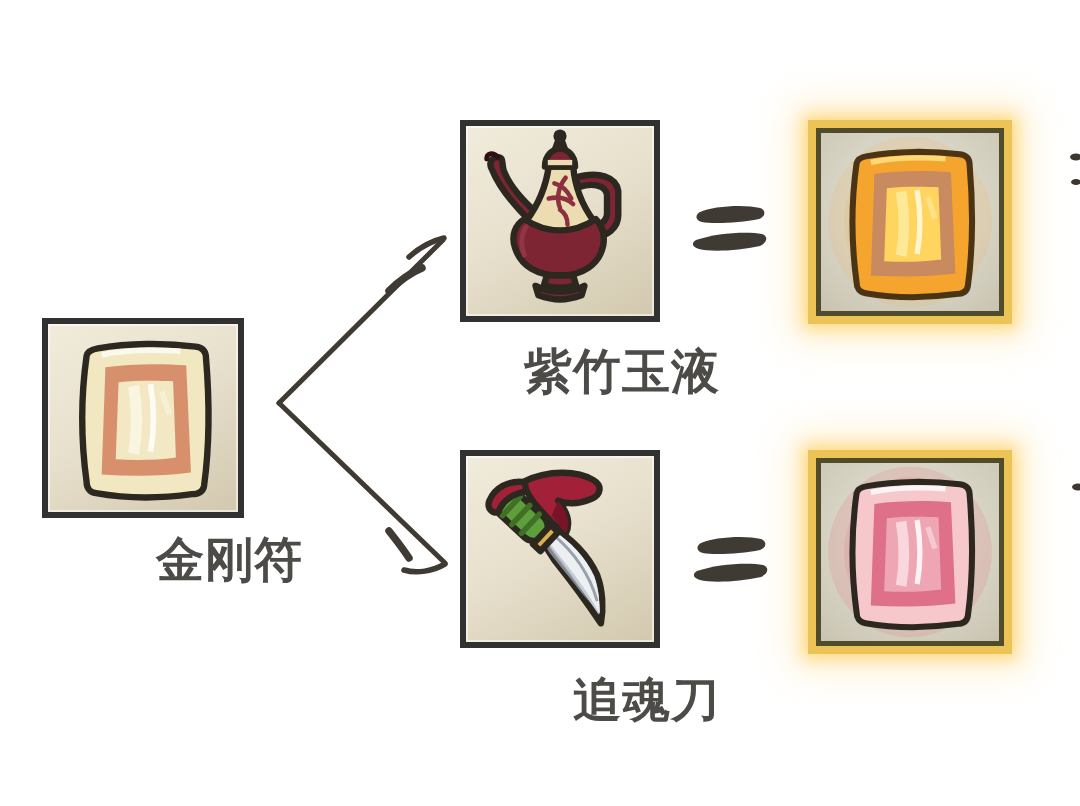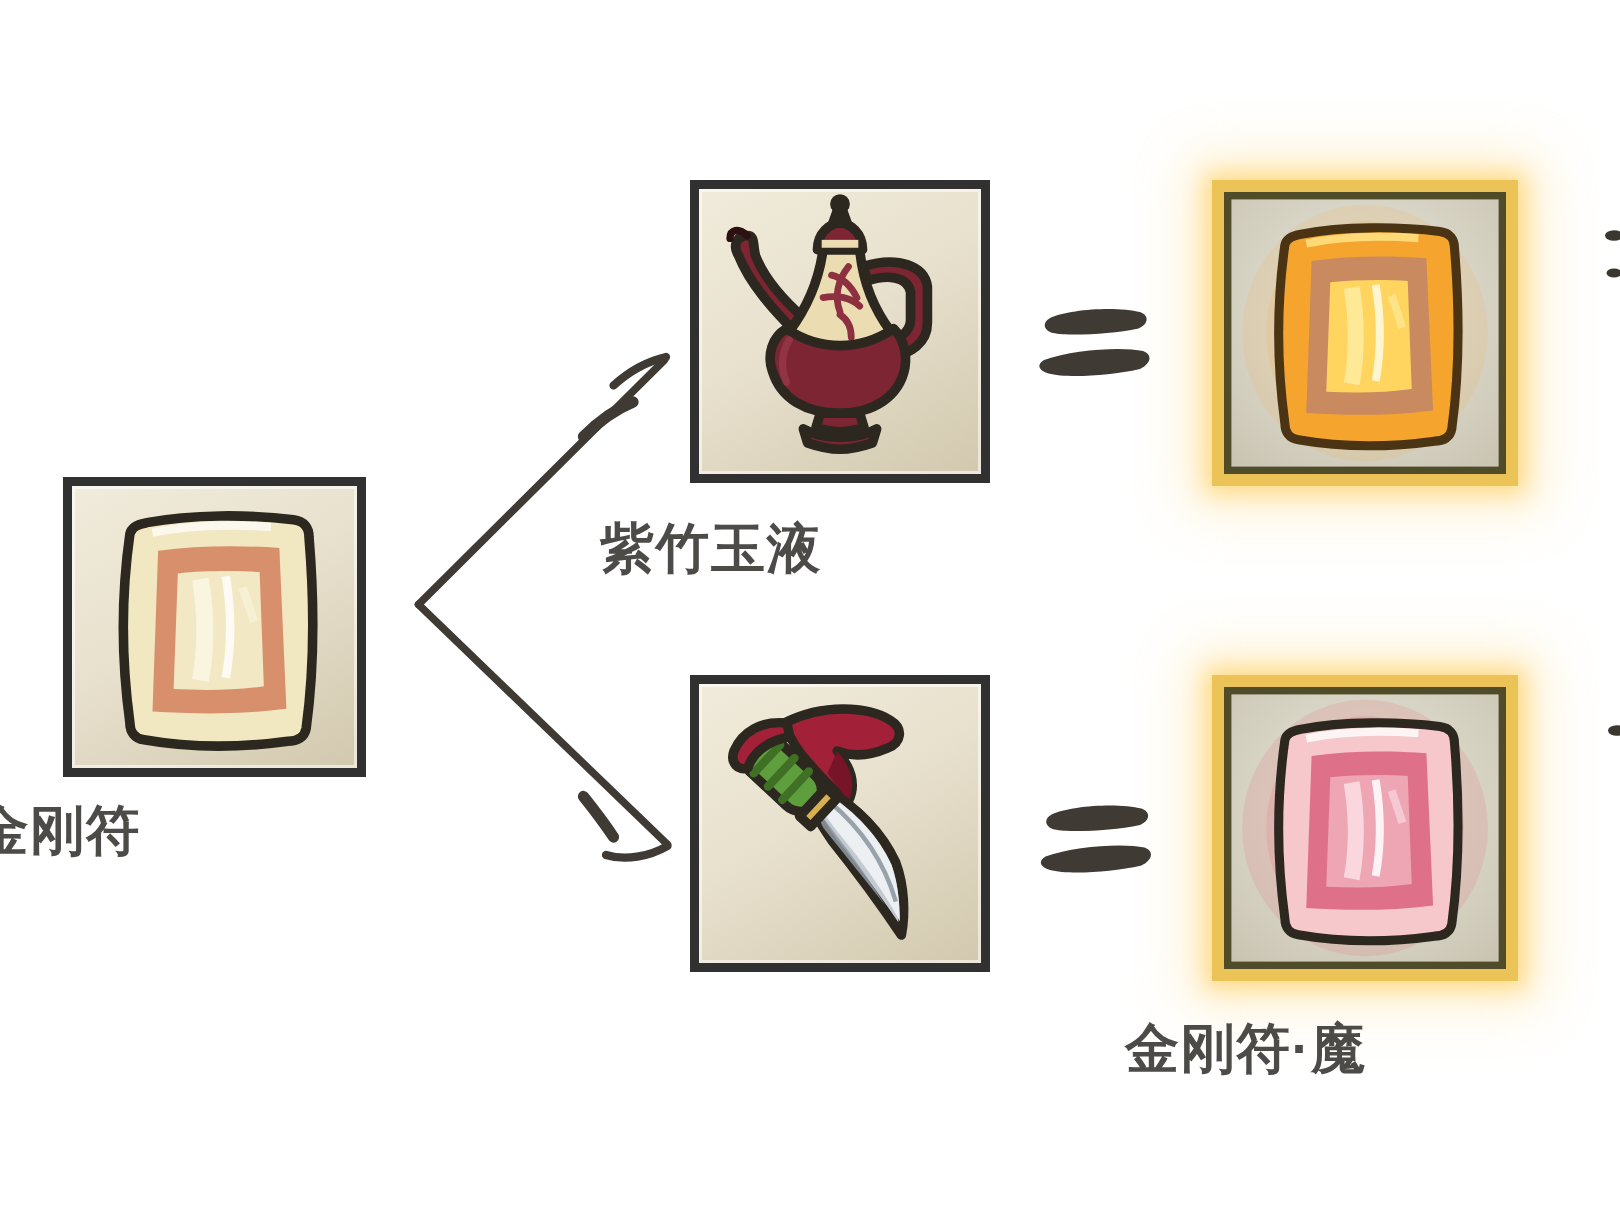--- a/index.html
+++ b/index.html
@@ -21,22 +21,22 @@
     position:absolute;box-sizing:border-box;
     border:5px solid var(--result-border-dark,#504b28);
     background:radial-gradient(circle at 50% 42%,#e3dfd0 0%,#d8d4c5 55%,#c9c4b1 100%);
     box-shadow:
       0 0 0 8px var(--result-gold-ring,#ecc357),
       0 0 14px 13px rgba(255,214,120,.85),
       0 0 34px 24px rgba(255,224,150,.45);
   }
   .slot svg,.result-slot svg{position:absolute;left:0;top:0;width:100%;height:100%;}
   .label{
-    position:absolute;width:320px;text-align:left;
-    font-size:36px;font-weight:700;line-height:1.1;letter-spacing:1px;
+    position:absolute;width:320px;text-align:right;
+    font-size:48px;font-weight:700;line-height:1.1;letter-spacing:1px;
     color:var(--label-text,#4d4b48);
   }
   .overlay{position:absolute;left:0;top:0;width:1080px;height:806px;pointer-events:none;}
   
   .ln{stroke:#2c2820;stroke-width:3.4;stroke-linejoin:round;stroke-linecap:round;}
   .ln-gold{stroke:#4a3414;stroke-width:3.4;stroke-linejoin:round;stroke-linecap:round;}
   .fill-maroon{fill:var(--teapot-maroon,#7e2534);}
   .fill-cream{fill:#ecdcb2;}
   .deco{stroke:#8d3140;stroke-width:2.4;fill:none;stroke-linecap:round;}
   .fill-green{fill:var(--dagger-green,#5f9e3d);}
@@ -106,20 +106,21 @@
 
       <g transform="rotate(43 30 32)">
         <rect class="ln fill-green" x="13" y="25" width="33" height="15" rx="7.5"></rect>
         <path d="M22,25.5 L22,39.5 M29,25.5 L29,39.5 M36,25.5 L36,39.5" stroke="#3f7026" stroke-width="3" stroke-linecap="round"></path>
         <rect class="ln" x="44.5" y="25.5" width="5.5" height="14" fill="#d9b050"></rect>
       </g>
 
       <path class="ln fill-red" d="M31,14 C22,13 15,17 12,24 C10.5,28 13.5,31.5 17,30 C19,24 25,20 32,19 Z"></path>
     </svg>
   </div>
+  <div class="label" style="left:400px;top:674px;">追魂刀</div>
 
   <div class="result-slot" style="left:816px;top:128px;width:188px;height:188px;">
     <svg viewBox="0 0 100 100" aria-hidden="true">
       <ellipse cx="50" cy="50" rx="46" ry="48" fill="#f2b04a" opacity="0.15"></ellipse>
       <ellipse cx="50" cy="50" rx="37" ry="42" fill="#f2b04a" opacity="0.16"></ellipse>
       <path class="ln-gold" fill="#f5a52e" d="M26,13 C42,10 62,10 78,12 C82,12.5 83.5,15 83.5,18 C85.5,42 85.5,64 82.5,86 C82,89 79.5,90.5 76,90.5 C58,93 42,93 25,90 C21.5,89.5 20,87 20,84 C17,62 17,38 20,17 C20.5,14.5 23,13.5 26,13 Z"></path>
       <path fill="#ca8a5f" d="M30,23 C44,21 60,21 73,22 L75.5,79 C60,81 44,81 28,80 Z"></path>
       <path fill="var(--talisman-gold-center,#ffd45f)" d="M37,31 C46,30 58,30 66,30.5 L67.5,71 C57,72.5 46,72.5 35.5,72 Z"></path>
       <path d="M45,33 C47,45 47,58 45,69" stroke="#ffe999" stroke-width="6" fill="none" opacity="0.95"></path>
       <path d="M54,32 C56,44 56,57 54,68" stroke="#fff8dc" stroke-width="3" fill="none" opacity="0.9"></path>
@@ -134,21 +135,20 @@
       <ellipse cx="50" cy="50" rx="37" ry="42" fill="#e07a85" opacity="0.22"></ellipse>
       <path class="ln" fill="#f6c7cb" d="M26,13 C42,10 62,10 78,12 C82,12.5 83.5,15 83.5,18 C85.5,42 85.5,64 82.5,86 C82,89 79.5,90.5 76,90.5 C58,93 42,93 25,90 C21.5,89.5 20,87 20,84 C17,62 17,38 20,17 C20.5,14.5 23,13.5 26,13 Z"></path>
       <path fill="var(--talisman-pink-frame,#de7089)" d="M30,23 C44,21 60,21 73,22 L75.5,79 C60,81 44,81 28,80 Z"></path>
       <path fill="#efa6b4" d="M37,31 C46,30 58,30 66,30.5 L67.5,71 C57,72.5 46,72.5 35.5,72 Z"></path>
       <path d="M45,33 C47,45 47,58 45,69" stroke="#f9d9de" stroke-width="6" fill="none" opacity="0.95"></path>
       <path d="M54,32 C56,44 56,57 54,68" stroke="#ffffff" stroke-width="3" fill="none" opacity="0.85"></path>
       <path d="M60,36 L64,48" stroke="#f9d9de" stroke-width="3" fill="none" opacity="0.7"></path>
       <path d="M28,16.5 C40,14 55,13.5 70,14.5" stroke="rgba(255,255,255,0.8)" stroke-width="3" fill="none"></path>
     </svg>
   </div>
-  <div class="label" style="left:750px;top:679px;">金刚符·魔</div>
 
   <svg class="overlay" viewBox="0 0 1080 806" aria-hidden="true">
     <g>
       <path class="arrow-ln" stroke-width="5" d="M279,403 L443,240"></path>
       <path class="arrow-ln" stroke-width="5.5" d="M409,257 C420,247 431,241 444,238"></path>
       <path class="arrow-ln" stroke-width="7.5" d="M389,291 C399,281 410,273 422,268"></path>
     </g>
     <g>
       <path class="arrow-ln" stroke-width="5" d="M279,403 L445,563"></path>
       <path class="arrow-ln" stroke-width="5.5" d="M445,564 C433,571 417,574 404,570"></path>

